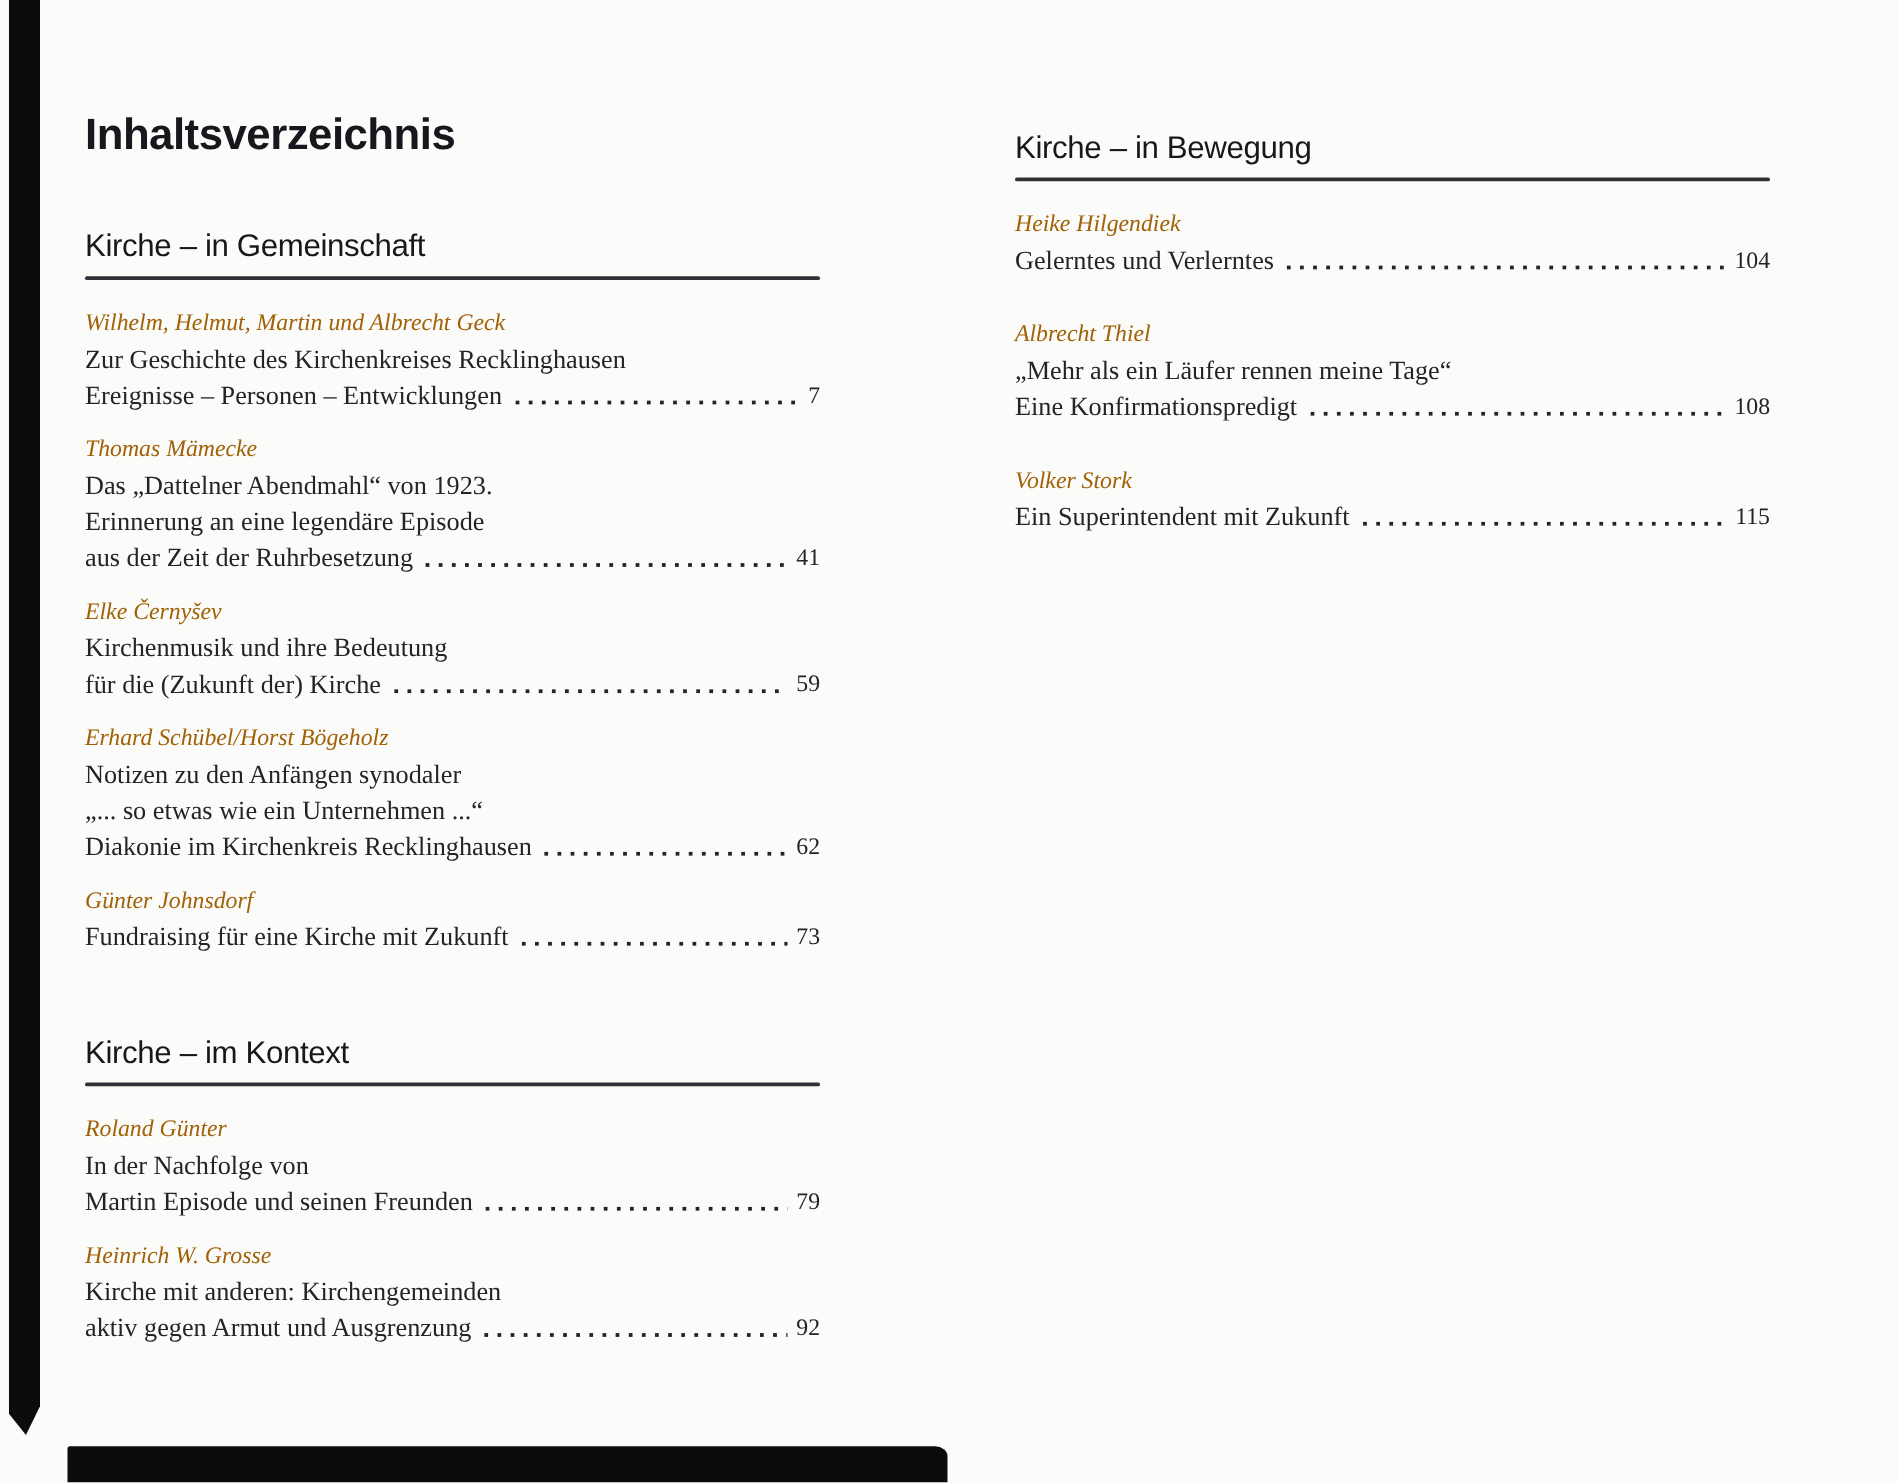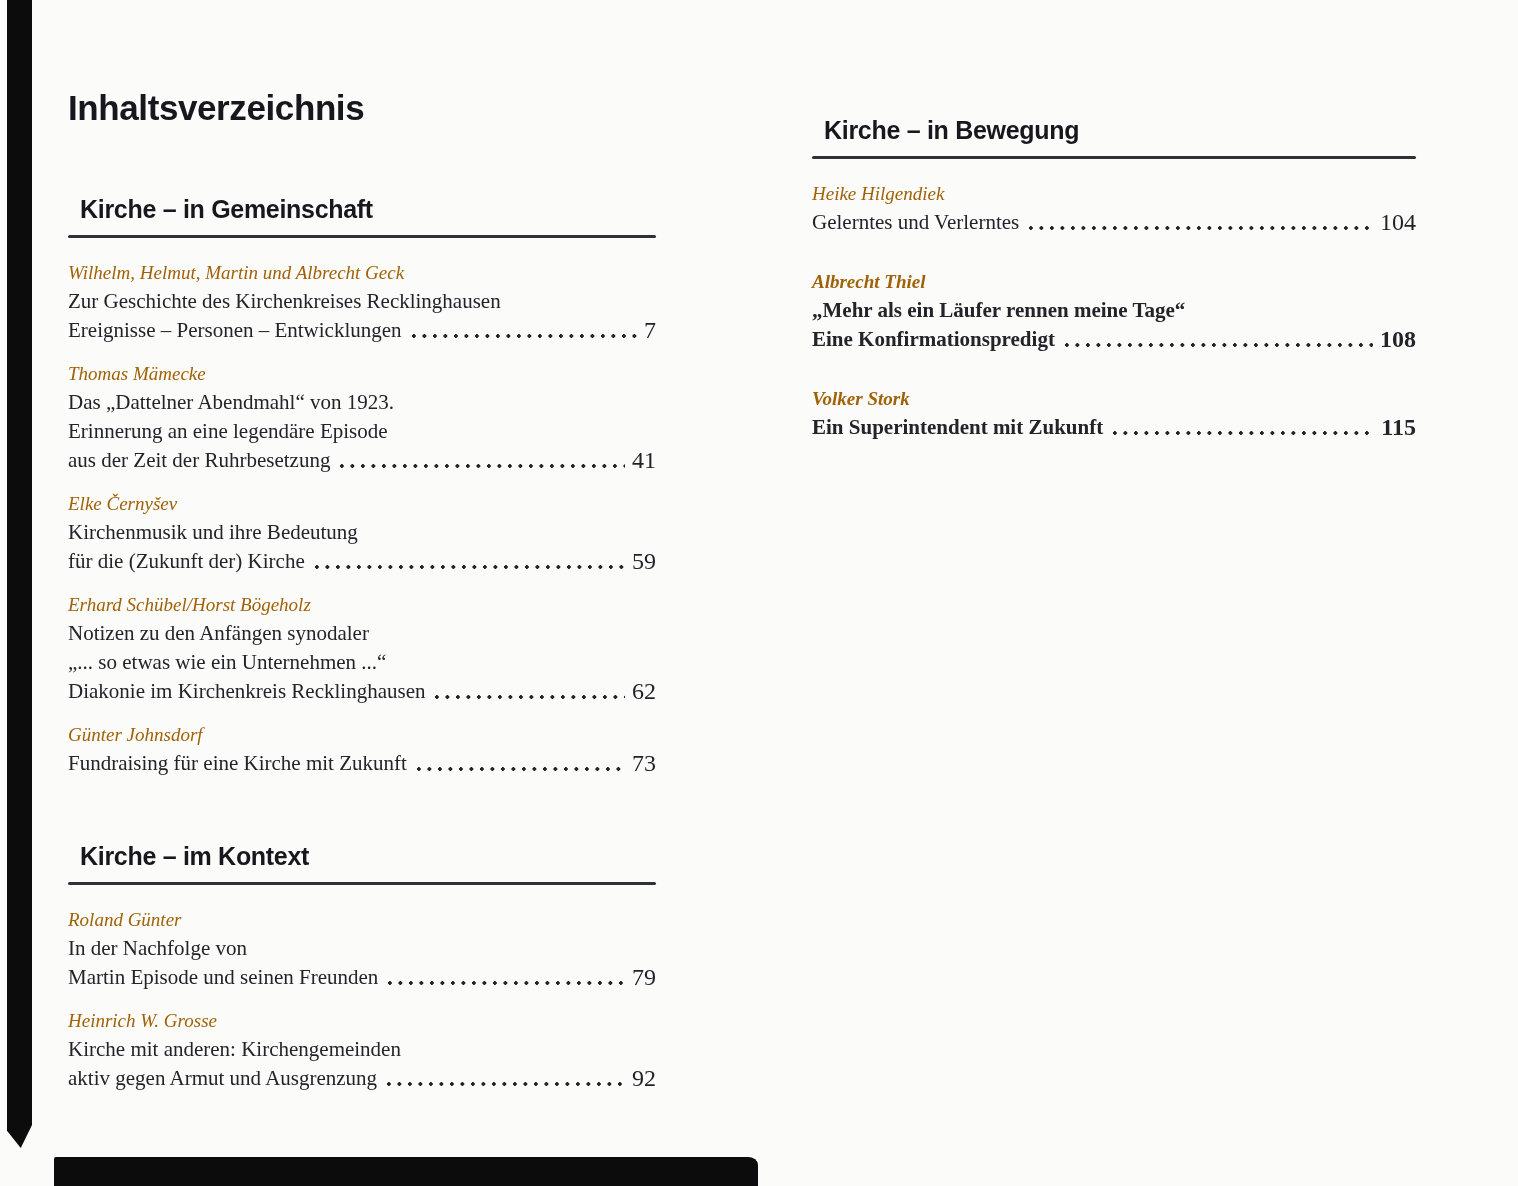--- a/index.html
+++ b/index.html
@@ -32,46 +32,46 @@
     position:absolute;left:68px;top:88px;margin:0;
     font-family:"Liberation Sans", sans-serif;
     font-size:35px;font-weight:700;letter-spacing:-0.4px;
     color:var(--heading-ink);
   }
   .col{position:absolute;}
   .col-left{left:68px;top:183px;width:588px;}
   .col-right{left:812px;top:104px;width:604px;}
   .section + .section{margin-top:64px;}
   .section-heading{
-    margin:12px;
+    margin:0;
     font-family:"Liberation Sans", sans-serif;
-    font-size:25px;font-weight:700;letter-spacing:-0.3px;
+    font-size:25px;font-weight:400;letter-spacing:-0.3px;
     line-height:28px;color:var(--heading-ink);
   }
   .section-rule{
     height:3px;margin-top:10px;background:var(--rule);
     border-radius:2px;
   }
   .entry{margin-top:22px;font-size:21px;line-height:29px;}
   .entry + .entry{margin-top:16px;}
-  .col-right .entry + .entry{margin-top:32px;font-weight:bold;}
+  .col-right .entry + .entry{margin-top:32px;}
   .entry-author{
     font-style:italic;font-size:19px;line-height:25px;
     margin-bottom:2px;color:#a16207;
   }
   .entry-line{white-space:nowrap;}
   .entry-last-line{display:flex;align-items:flex-start;white-space:nowrap;}
   .dot-leader{
     flex:1 1 auto;min-width:18px;height:29px;margin:0 7px 0 9px;
     background-image:radial-gradient(circle 1.7px at 3px 3px, var(--ink) 98%, transparent 100%);
     background-size:10.5px 6px;
     background-repeat:repeat-x;
     background-position:0 17px;
   }
-  .page-number{font-size:24px;text-align:center;}
+  .page-number{font-size:19px;text-align:center;}
 </style>
 </head>
 <body>
 
 <div class="scan-bar-left"></div>
 <div class="scan-bar-bottom"></div>
 
 <h1 class="page-title">Inhaltsverzeichnis</h1>
 
 <div class="col col-left" id="col-left">

